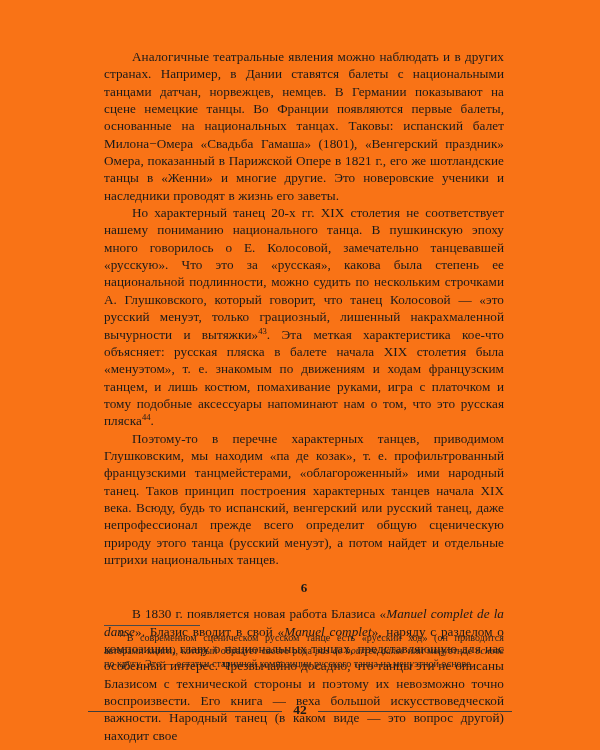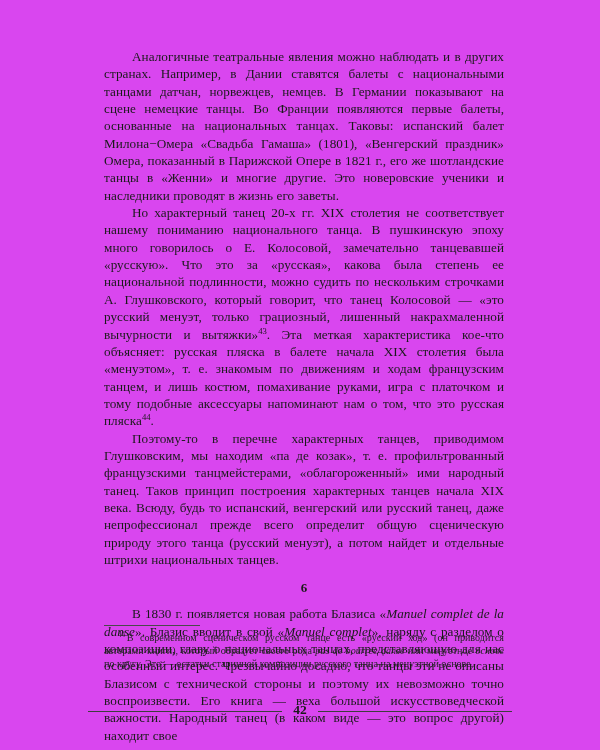--- a/index.html
+++ b/index.html
@@ -12,21 +12,21 @@
     background: #ffffff;
     font-family: "Liberation Serif", "DejaVu Serif", serif;
     color: #1a1a1a;
     overflow: hidden;
   }
 
   .page {
     position: relative;
     width: 600px;
     height: 750px;
-    background: #d946ef;
+    background: #f97316;
     box-sizing: border-box;
   }
 
   .text-block {
     position: absolute;
     left: 104px;
     top: 48px;
     width: 400px;
   }
 

